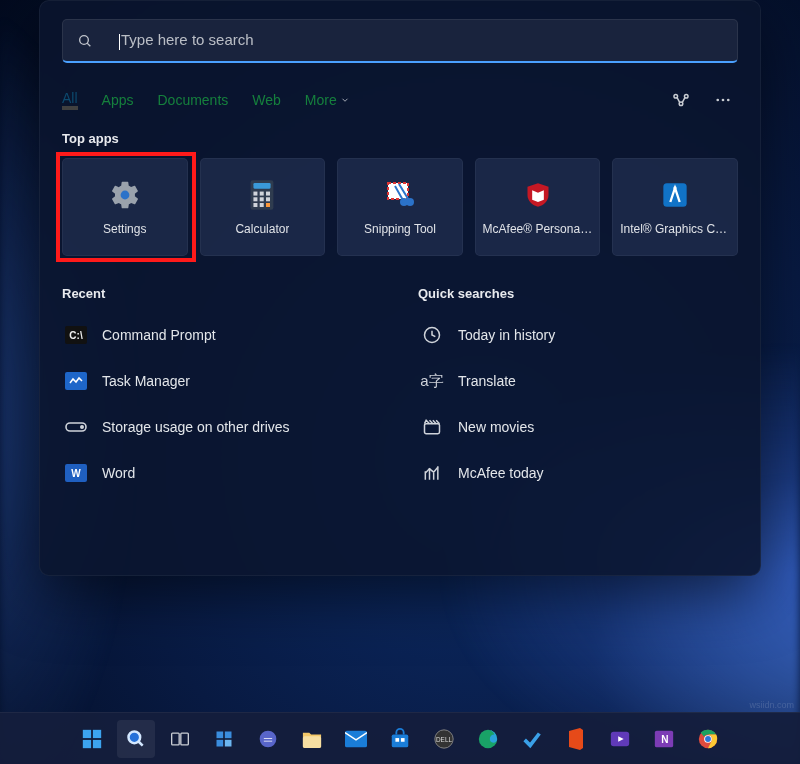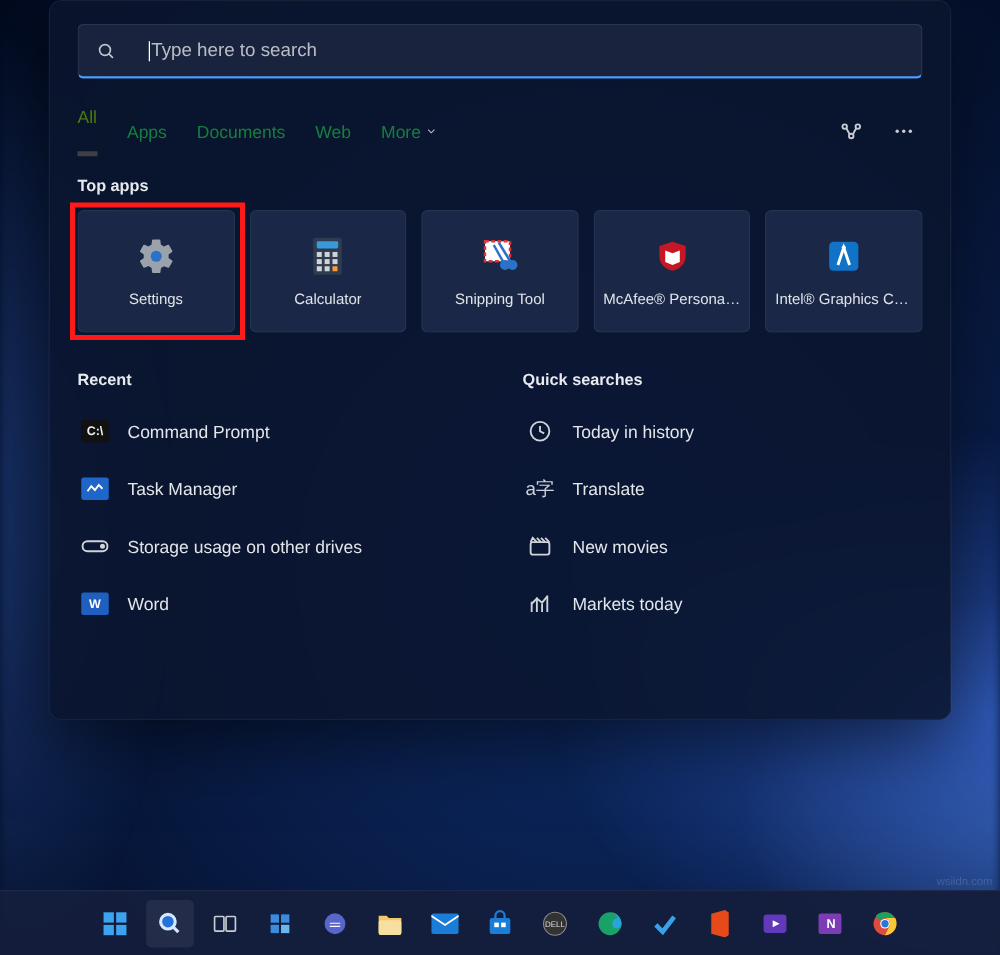--- a/index.html
+++ b/index.html
@@ -49,23 +49,23 @@
     display:inline-block;width:1px;height:16px;background:#fff;
     vertical-align:middle;margin-right:1px;
   }
   .tabs-row {
     display: flex; align-items: center;
     margin-top: 22px; gap: 24px;
     font-size: 14px;
   }
   .tab { color: #15803d; cursor: pointer; }
   .tab.active {
-    color: #4d7c0f;
+    color: #0c4a6e;
     border-bottom: 4px solid #404040;
-    padding-bottom: 20px;
+    padding-bottom: 0;
   }
   .tab-more { display: flex; align-items: center; gap: 3px; }
   .tabs-right { margin-left: auto; display: flex; align-items: center; gap: 12px; }
   .icon-btn {
     width: 30px; height: 30px; display:flex;align-items:center;justify-content:center;
     border-radius:4px; cursor:pointer;
   }
   .section-h {
     margin-top: 16px;
     font-size: 13px; font-weight: 600; color: #e8eaee;
@@ -299,21 +299,21 @@
             </div>
           <span>New movies</span>
         </div>
         <div class="row-item">
           <div class="ri">
               <svg width="20" height="20" viewBox="0 0 24 24" fill="none" stroke="#cfd3da" stroke-width="1.8">
                 <path d="M4 20V10M9 20V6M14 20v-8M19 20V4"></path>
                 <polyline points="4 12 9 7 14 11 19 5"></polyline>
               </svg>
             </div>
-          <span>Markets today</span>
+          <span>McAfee today</span>
         </div>
       </div>
     </div>
   </div>
 </div>
 
 <div class="taskbar">
   <div class="tb">
       <svg width="22" height="22" viewBox="0 0 24 24">
         <rect x="2" y="2" width="9" height="9" fill="#3ca4ef"></rect>

